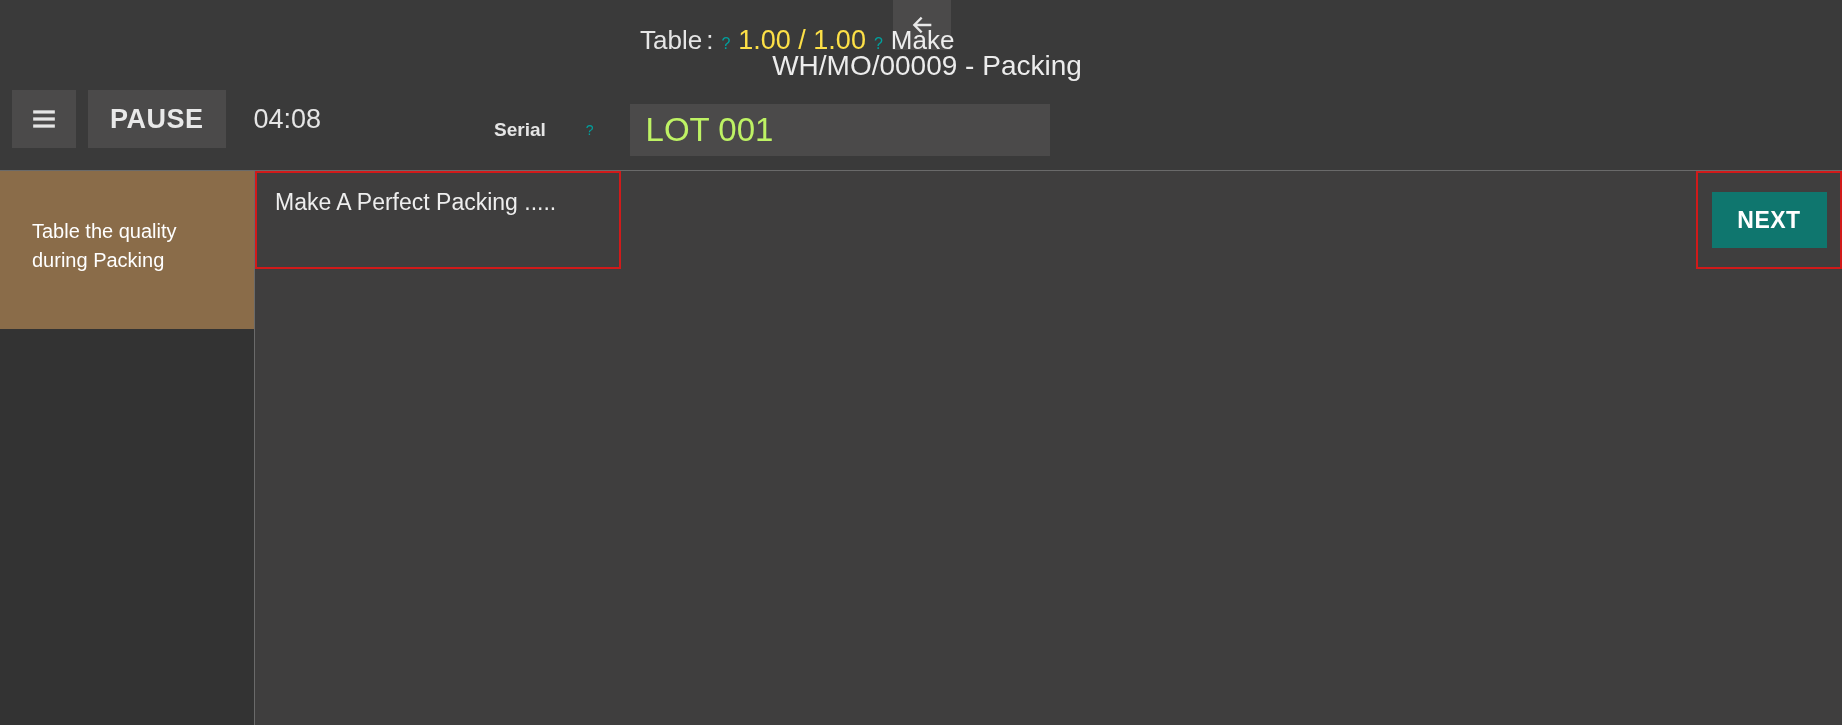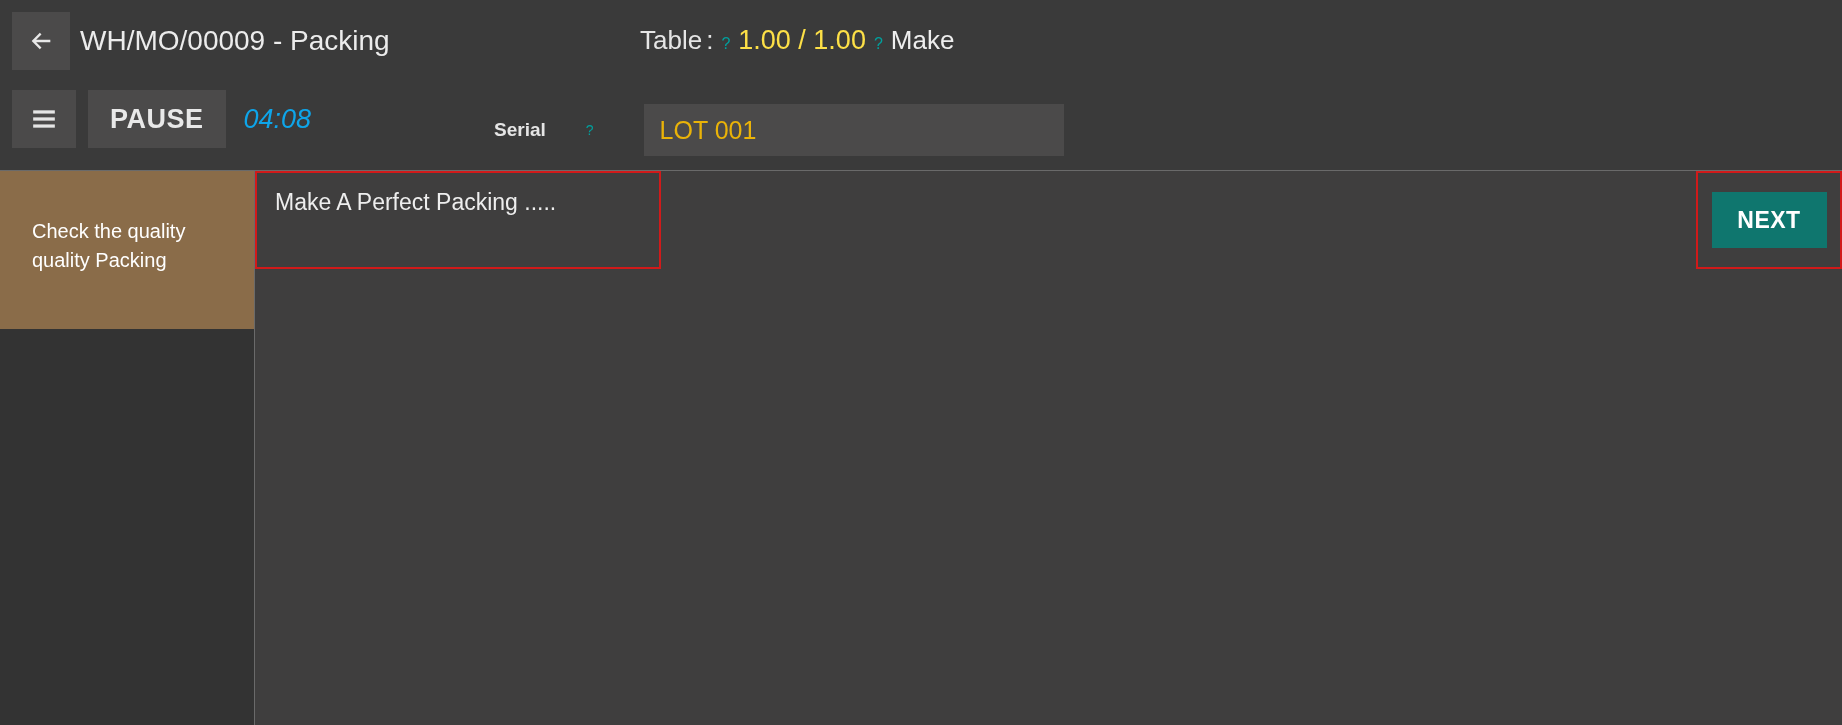--- a/index.html
+++ b/index.html
@@ -9,20 +9,21 @@
     background: #3a3a3a;
     font-family: "Helvetica Neue", Arial, sans-serif;
     color: #ddd;
     overflow: hidden;
   }
   .topbar {
     display: flex;
     align-items: center;
     height: 82px;
     padding-left: 12px;
+    flex-direction: column;
   }
   .back-btn {
     width: 58px;
     height: 58px;
     background: #4b4a4a;
     display: flex;
     align-items: center;
     justify-content: center;
     margin-right: 10px;
   }
@@ -71,46 +72,44 @@
     align-items: center;
     justify-content: center;
     font-size: 27px;
     font-weight: 600;
     color: #e8e8e8;
     padding: 0 22px;
     letter-spacing: 0.5px;
   }
   .timer {
     font-size: 27px;
-    color: #0ea5e9;
-    margin-left: 6px;
-    font-style: italic;
+    color: #e5e5e5;
+    margin-left: 16px;
   }
   .serial-wrap {
     position: absolute;
     left: 494px;
     top: 104px;
     display: flex;
     align-items: center;
     gap: 36px;
   }
   .serial-label {
     font-size: 19px;
     font-weight: 600;
     color: #e5e5e5;
   }
   .serial-q { color: #00a09d; font-size: 14px; vertical-align: super; margin-left: 4px; }
   .serial-input {
-    margin-left: 14px;
     background: #4b4a4a;
     border: none;
     height: 52px;
     width: 420px;
-    color: #eab308;
-    font-size: 25px;
+    color: #bef264;
+    font-size: 33px;
     padding: 0 16px;
     outline: none;
   }
 
   .body-area {
     position: absolute;
     top: 170px;
     left: 0;
     right: 0;
     bottom: 0;
@@ -137,21 +136,21 @@
   .main-area {
     flex: 1;
     position: relative;
     border-left: 1px solid #6a6a6a;
     background: #3f3e3e;
   }
   .instruction-box {
     position: absolute;
     top: 0;
     left: 0;
-    width: 406px;
+    width: 366px;
     height: 98px;
     border: 2px solid #d11a1a;
     padding: 16px 18px;
     font-size: 23px;
     color: #eee;
   }
   .next-box {
     position: absolute;
     top: 0;
     right: 0;
@@ -210,21 +209,21 @@
 </div>
 
 <div class="serial-wrap">
   <span class="serial-label">Serial</span>
     <span class="serial-q">?</span>
   <input class="serial-input" type="text" value="LOT 001" style="">
 </div>
 
 <div class="body-area">
   <div class="side-step">
-    <span>Check the quality quality Packing</span>
+    <span>Table the quality during Packing</span>
   </div>
   <div class="side-rest"></div>
   <div class="main-area">
     <div class="instruction-box">
       <span>Make A Perfect Packing .....</span>
     </div>
     <div class="next-box">
       <div class="next-btn">NEXT</div>
     </div>
   </div>

